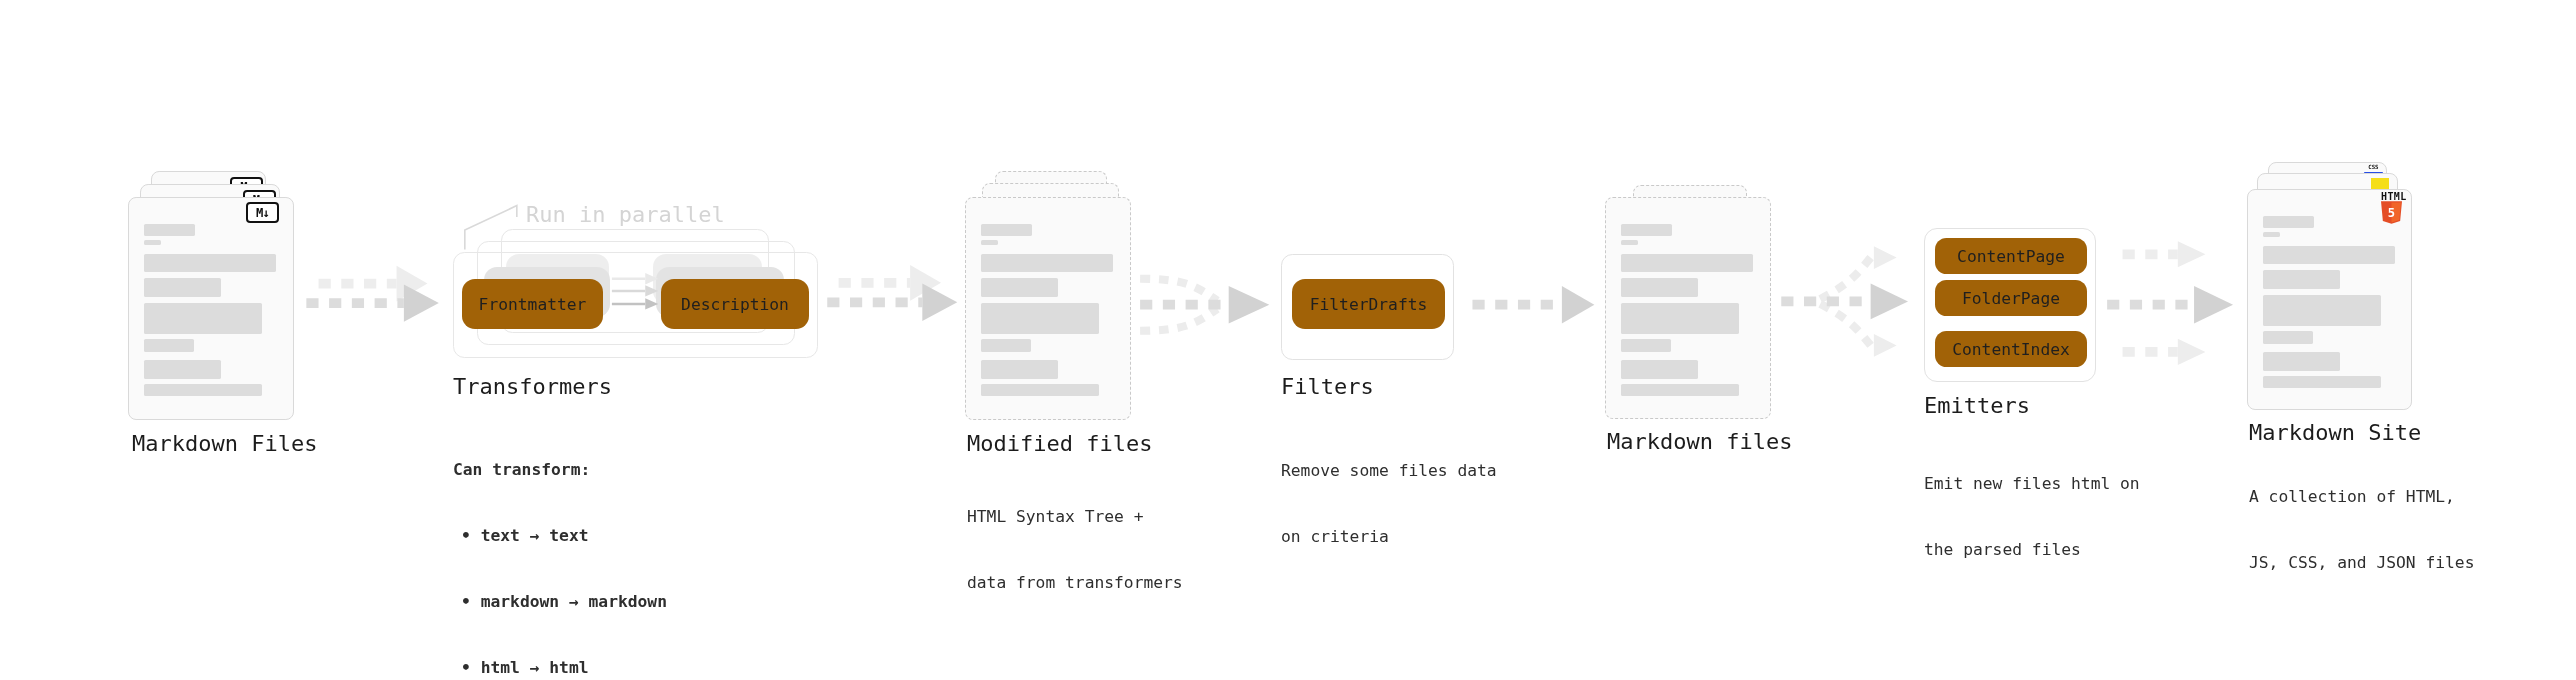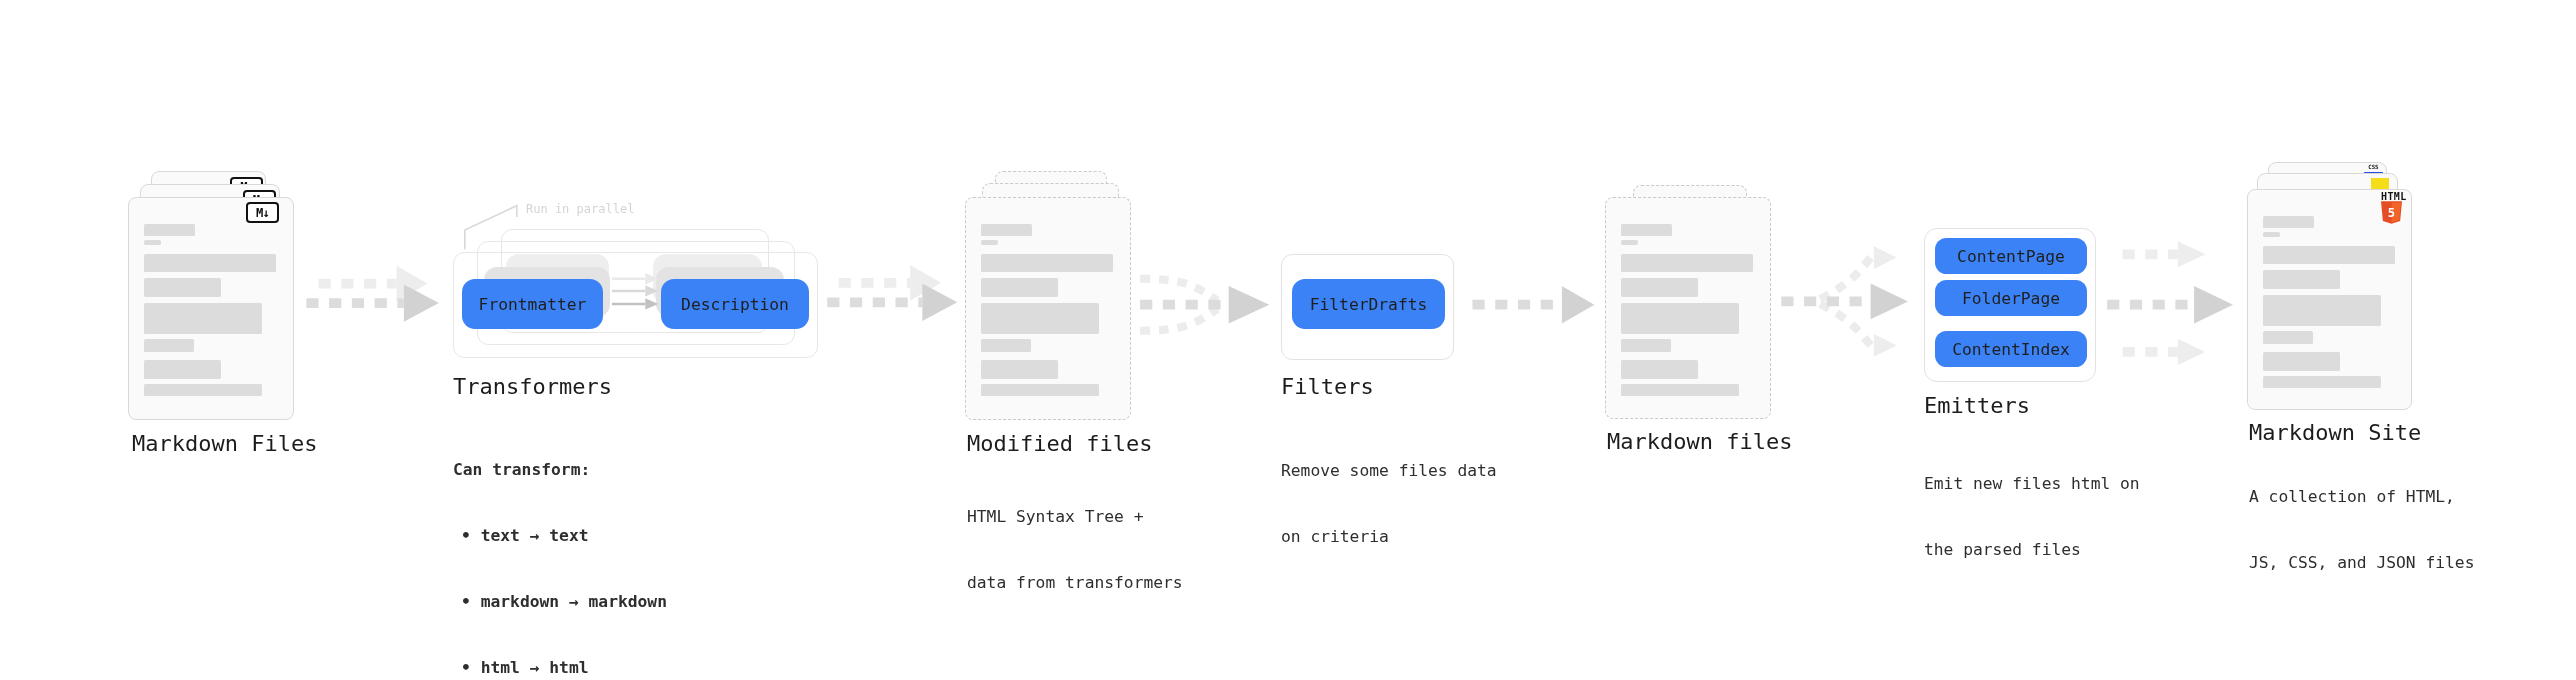--- a/index.html
+++ b/index.html
@@ -31,29 +31,29 @@
   .css-badge span{display:block;font-size:5.7px;font-weight:bold;color:#111;line-height:5.7px;}
   .css-badge i{display:block;height:3.3px;background:#264de4;margin-top:0.8px;border-radius:0.8px;}
   .js-badge{position:absolute;width:18px;height:12.2px;background:#f5de19;}
   .html-badge{position:absolute;width:21px;text-align:center;}
   .html-badge .html-word{display:block;font-size:10px;font-weight:bold;color:#111;line-height:7.3px;letter-spacing:0.4px;}
 
   
   .frame{position:absolute;border:1.6px solid #e7e7e7;border-radius:11.4px;box-sizing:border-box;background:transparent;}
 
   
-  .pill{position:absolute;background:#3b82f6;border-radius:13px;display:flex;align-items:center;
+  .pill{position:absolute;background:#a16207;border-radius:13px;display:flex;align-items:center;
         justify-content:center;font-size:16.3px;color:#1f1f1f;box-sizing:border-box;white-space:pre;}
   .pill.ghost1{background:#e3e3e3;}
   .pill.ghost2{background:#eeeeee;}
 
   
   .stage-title{position:absolute;font-size:22px;line-height:24.4px;color:#1c1c1c;white-space:pre;}
   .stage-sub{position:absolute;font-size:16.3px;line-height:22px;color:#2e2e2e;white-space:pre;}
-  .note{position:absolute;font-size:12px;color:#d4d4d4;white-space:pre;}
+  .note{position:absolute;font-size:22px;color:#d4d4d4;white-space:pre;}
   .bullets div{white-space:pre;font-weight:bold;}
 
   
   .overlay{position:absolute;left:0;top:0;pointer-events:none;}
   .dash{stroke:#dcdcdc;stroke-width:12;stroke-dasharray:15 13;fill:none;}
   .dash-light{stroke:#ededed;stroke-width:12;stroke-dasharray:15 13;fill:none;}
   .curve-light{stroke:#ececec;stroke-width:10;stroke-dasharray:12 11;fill:none;}
   .head{fill:#d2d2d2;}
   .head-light{fill:#ededed;}
   .mini-arrow{fill:none;stroke-width:3;}

